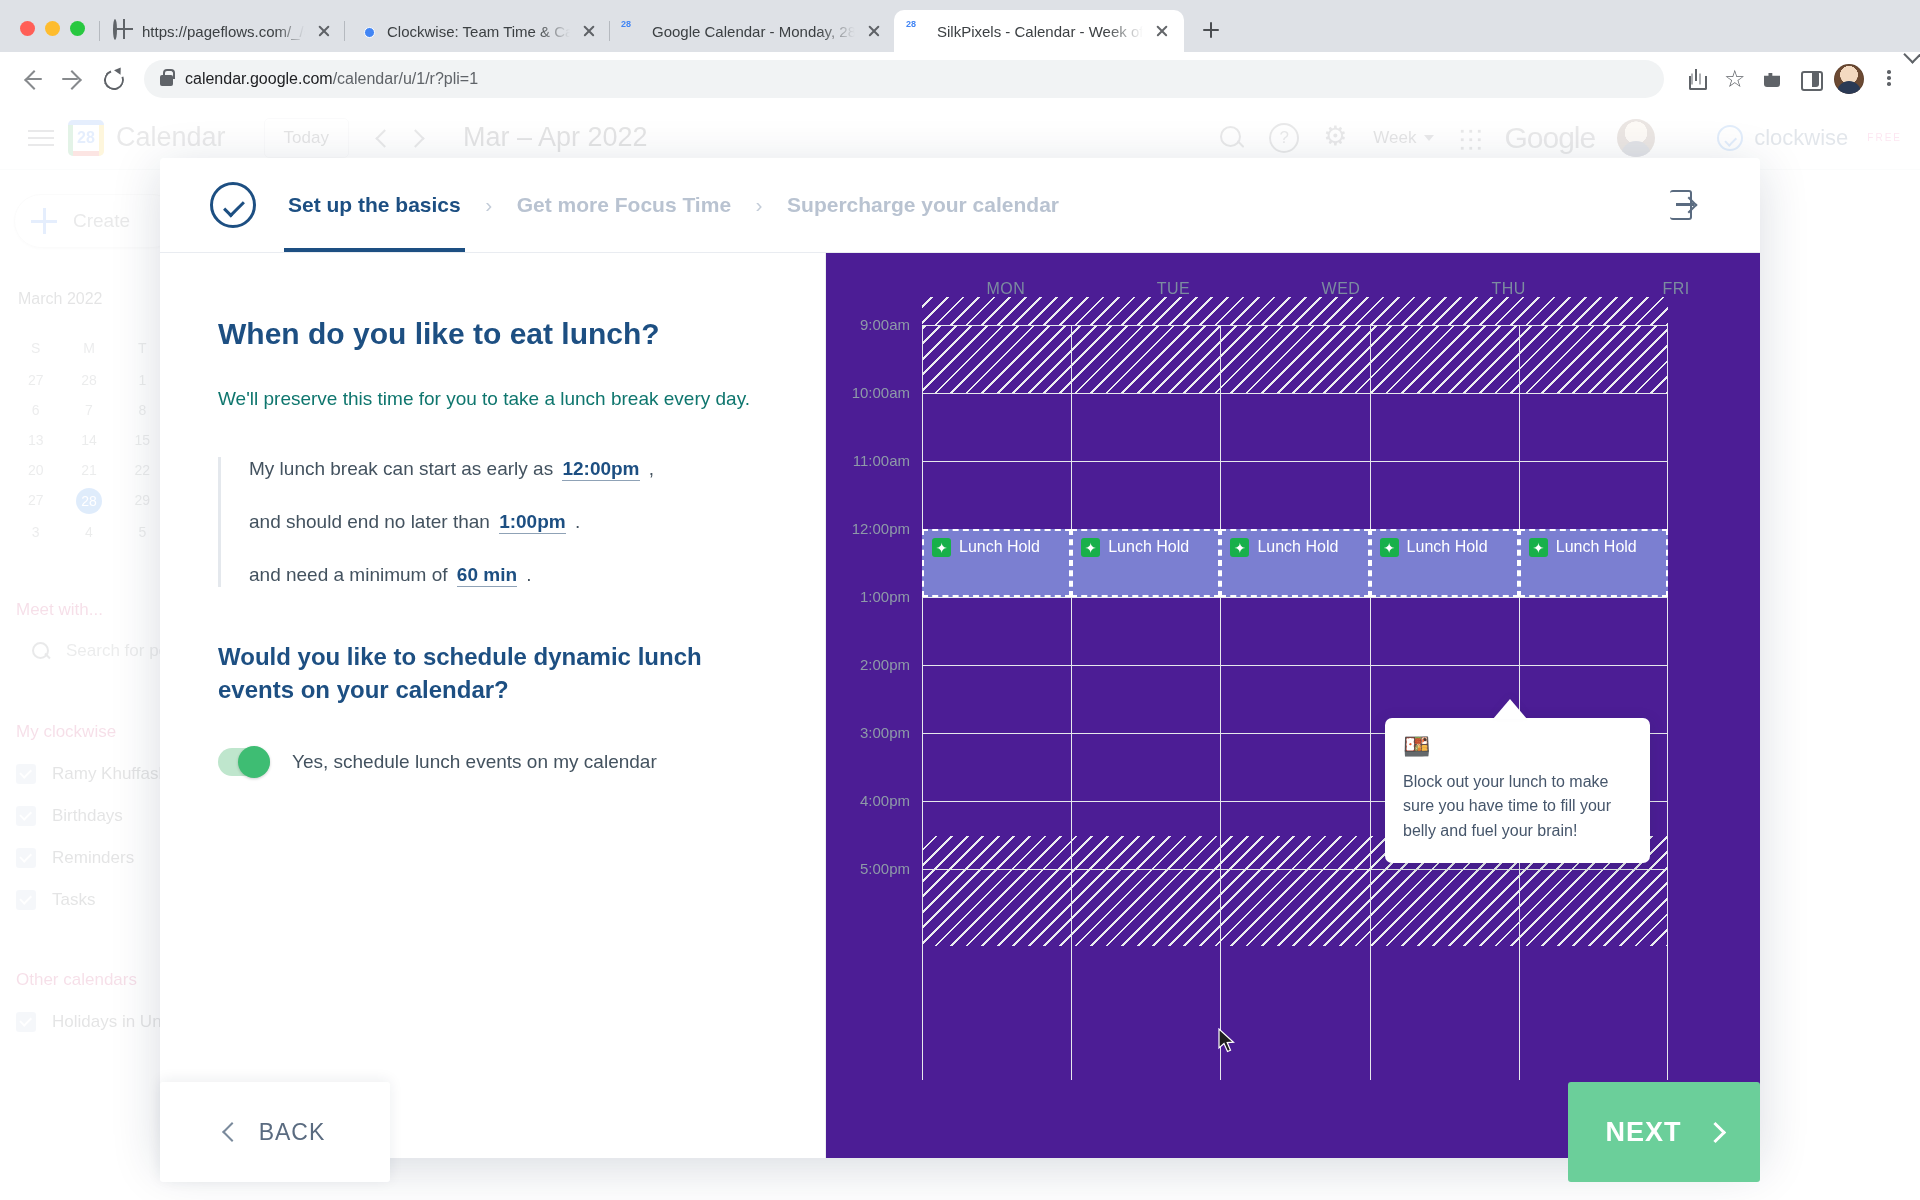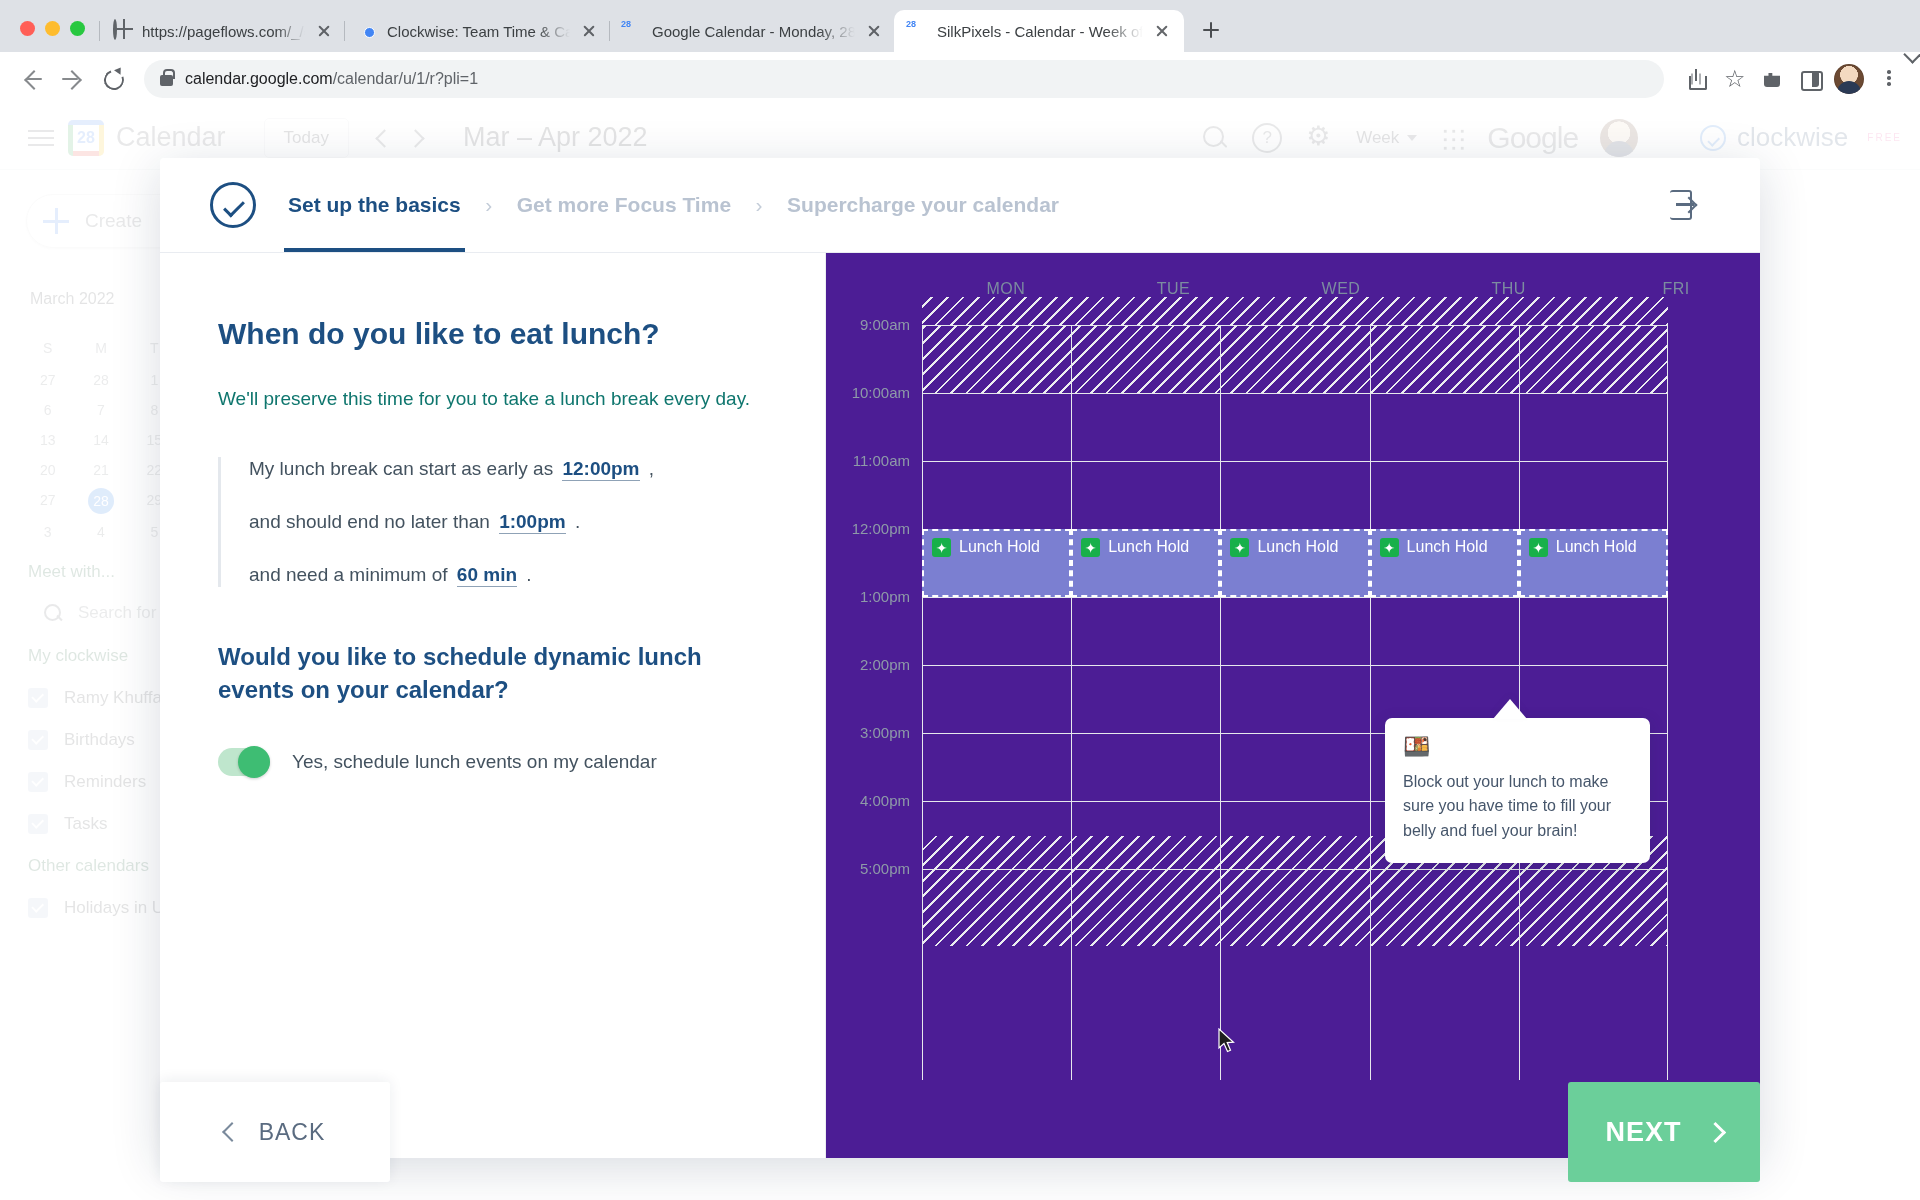--- a/index.html
+++ b/index.html
@@ -254,40 +254,40 @@
   .goog-avatar::after{ content:"";position:absolute;left:4px;bottom:0;width:30px;height:16px;background:#2b3a55;border-radius:15px 15px 0 0; }
 
   .clockwise-badge { display:flex; align-items:center; gap:11px; margin-left:40px; }
   .cw-check {
     width:26px;height:26px;border-radius:50%;border:2.4px solid #2a7de1;position:relative;
   }
   .cw-check::before{
     content:"";position:absolute;left:6px;top:10px;width:9px;height:4.5px;
     border-left:2.4px solid #2a7de1;border-bottom:2.4px solid #2a7de1;transform:rotate(-45deg);
   }
-  .cw-name { font-size:26px; color:#2f4b6e; }
+  .cw-name { font-size:22px; color:#2f4b6e; }
   .cw-free { font-size:10px; color:#ec4899; letter-spacing:2px; margin-left:8px; }
 
   
   .gcal-body { display:flex; opacity:.30; }
-  .gcal-side { width:300px; padding:24px 26px; }
+  .gcal-side { width:300px; padding:24px 14px; }
   .create-btn {
     display:flex;align-items:center;gap:16px; border:1px solid #e0e0e0; border-radius:28px;
     padding:13px 24px 13px 16px; width:165px; box-shadow:0 1px 3px rgba(0,0,0,.12);
   }
   .plus-ico { width:26px;height:26px;position:relative; }
   .plus-ico::before{content:"";position:absolute;left:0;top:12px;width:26px;height:3px;background:#4285f4;}
   .plus-ico::after{content:"";position:absolute;left:11.5px;top:0;width:3px;height:26px;background:#4285f4;}
   .create-txt { font-size:19px; color:#5f6368; }
   .mini-title { font-size:16px; color:#3c4043; margin:42px 0 32px 4px; }
   .mini-grid { display:grid; grid-template-columns:repeat(3,1fr); gap:14px 10px; width:150px; }
   .mini-cell { font-size:14px; color:#70757a; text-align:center; }
   .mini-cell.today { background:#1a73e8; color:#fff; border-radius:50%; width:26px;height:26px;
     display:flex;align-items:center;justify-content:center; margin:-4px auto; }
-  .side-h { font-size:17px; color:#14532d; margin:22px 0 20px 2px; }
+  .side-h { font-size:17px; color:#be185d; margin:60px 0 20px 2px; }
   .search-pill { display:flex;align-items:center;gap:14px; margin-left:16px; }
   .sp-ico { width:22px;height:22px;position:relative; }
   .sp-ico::before{content:"";position:absolute;left:2px;top:2px;width:13px;height:13px;border:2px solid #5f6368;border-radius:50%;}
   .sp-ico::after{content:"";position:absolute;left:14px;top:15px;width:7px;height:2px;background:#5f6368;transform:rotate(45deg);}
   .sp-txt { font-size:17px; color:#70757a; }
   .cal-row { display:flex; align-items:center; gap:16px; margin:22px 0 0 2px; }
   .cal-chk { width:20px;height:20px;border-radius:3px;background:#b8c4dd;position:relative; }
   .cal-chk::before{
     content:"";position:absolute;left:4px;top:5px;width:9px;height:4.5px;
     border-left:2px solid #fff;border-bottom:2px solid #fff;transform:rotate(-45deg);

